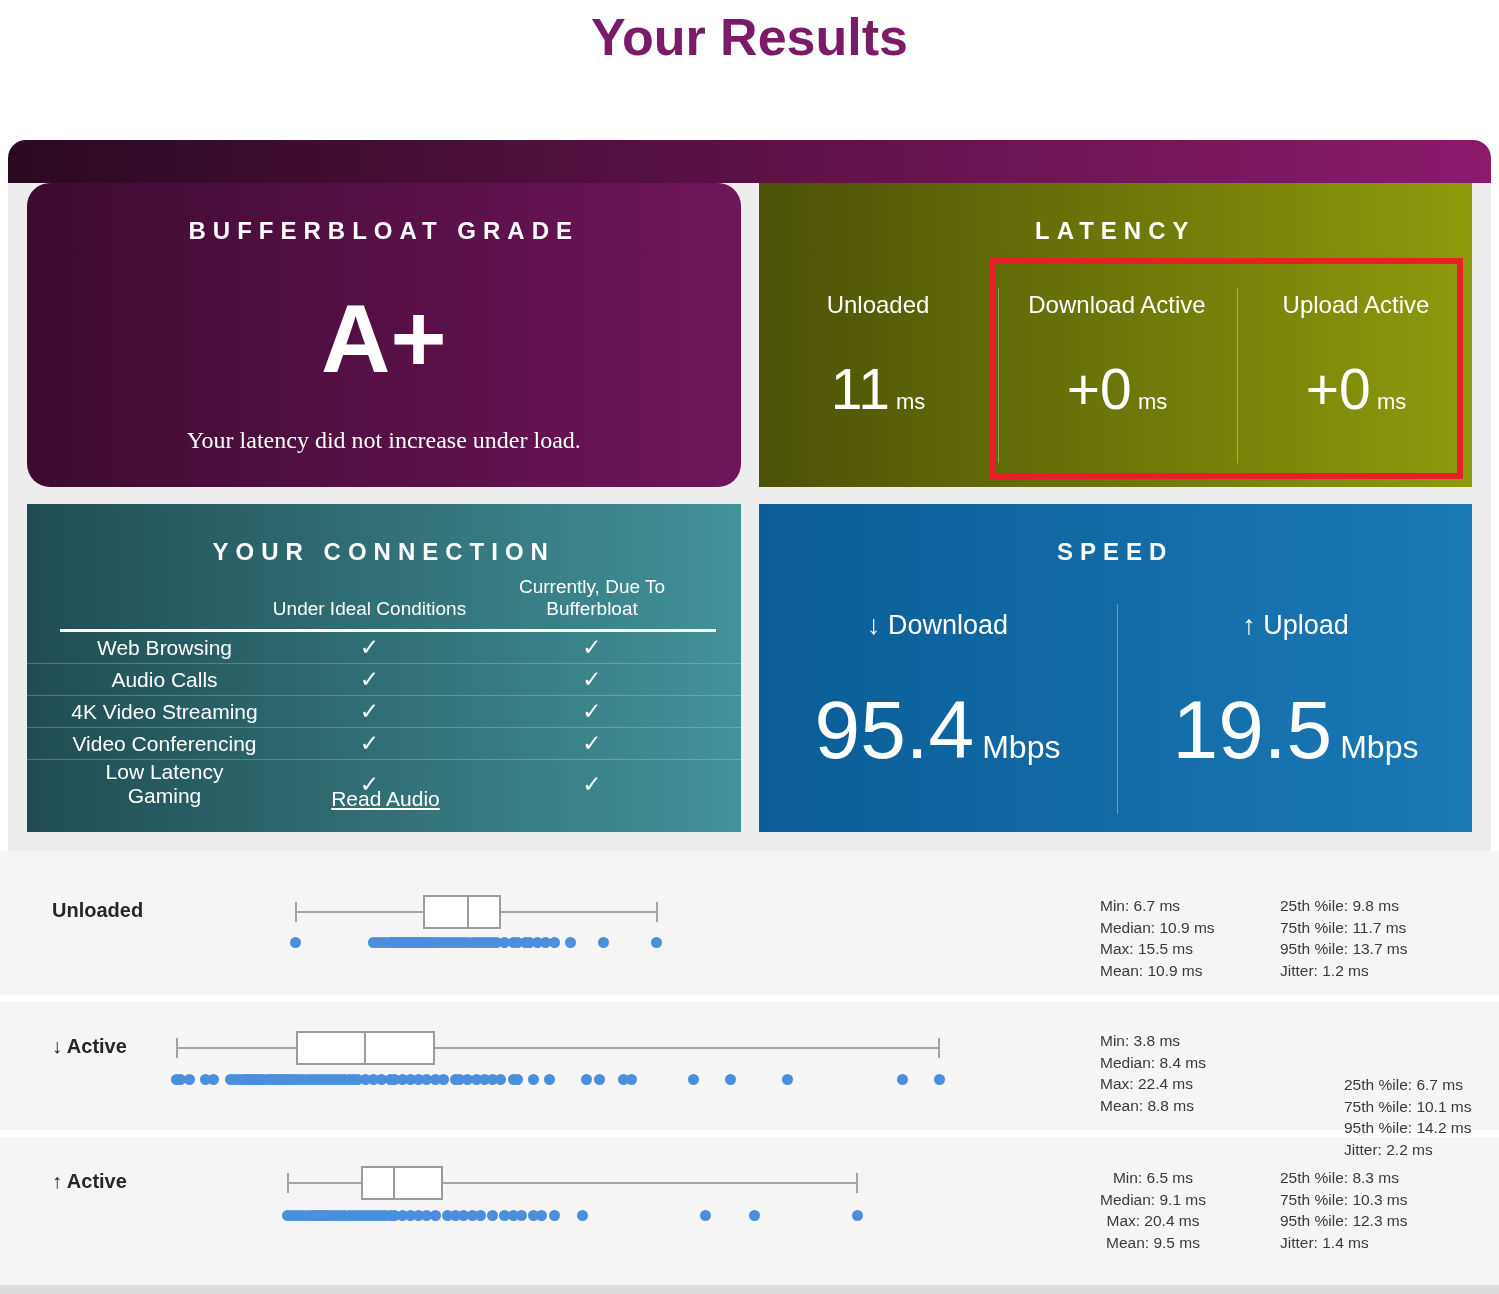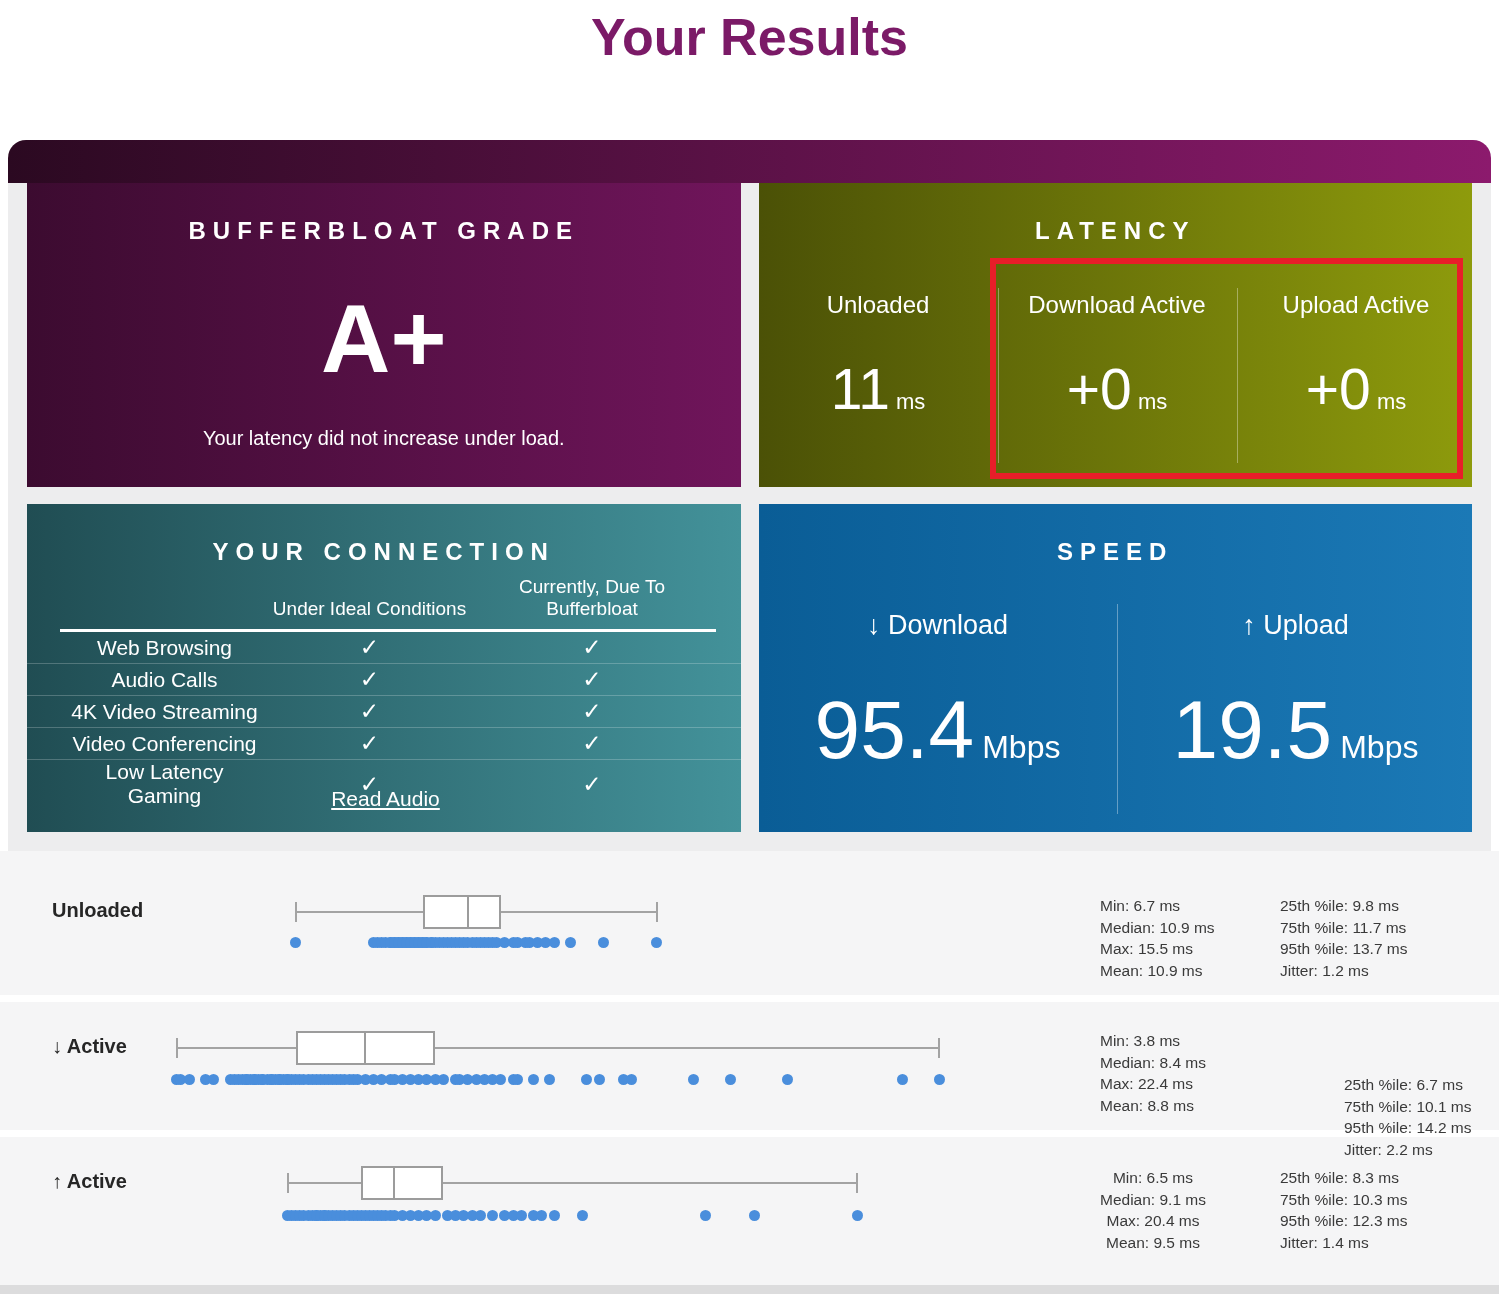--- a/index.html
+++ b/index.html
@@ -17,27 +17,27 @@
   .card{margin:0 8px;border-radius:18px 18px 0 0;overflow:hidden;}
   .card-topbar{height:43px;background:linear-gradient(to right,#2b0921,#8c1a6d);}
   .card-body{
     background:#ededee;padding:0 19px 19px;
     display:grid;grid-template-columns:1fr 1fr;grid-template-rows:304px 328px;gap:17px 18px;
   }
   .panel{position:relative;color:#fff;overflow:hidden;}
   .panel-heading{
     text-align:center;letter-spacing:7px;font-size:24px;font-weight:700;margin:34px 0 0;
   }
-  .panel-grade{background:linear-gradient(to right,#3c0b30,#70155b);}
+  .panel-grade{background:linear-gradient(to right,#3c0b30,#70155b);border-radius:23px;}
   .panel-latency{background:linear-gradient(to right,#4b5106,#8e9b0c);}
   .panel-connection{background:linear-gradient(to right,#204d53,#43929a);}
   .panel-speed{background:linear-gradient(to right,#0a5d96,#1b79b6);}
   
   .grade-big{font-size:96px;font-weight:700;text-align:center;margin-top:46px;line-height:1;}
-  .grade-desc{font-size:20px;text-align:center;margin-top:40px;}
+  .grade-desc{font-size:24px;text-align:center;margin-top:40px;font-family:Liberation Serif, serif;}
   
   .lat-cols{position:absolute;left:0;top:104px;width:717px;display:flex;}
   .lat-col{width:239px;text-align:center;}
   .lat-label{font-size:24px;margin-top:4px;}
   .lat-value{margin-top:42px;font-size:57px;font-weight:400;line-height:1;}
   .lat-unit,.speed-unit{font-size:22px;font-weight:400;}
   .lat-divider{position:absolute;top:105px;width:1px;height:175px;background:rgba(255,255,255,0.35);}
   .highlight-box{
     position:absolute;left:231px;top:75px;width:473px;height:221px;
     border:6px solid #e81e29;box-sizing:border-box;z-index:5;

